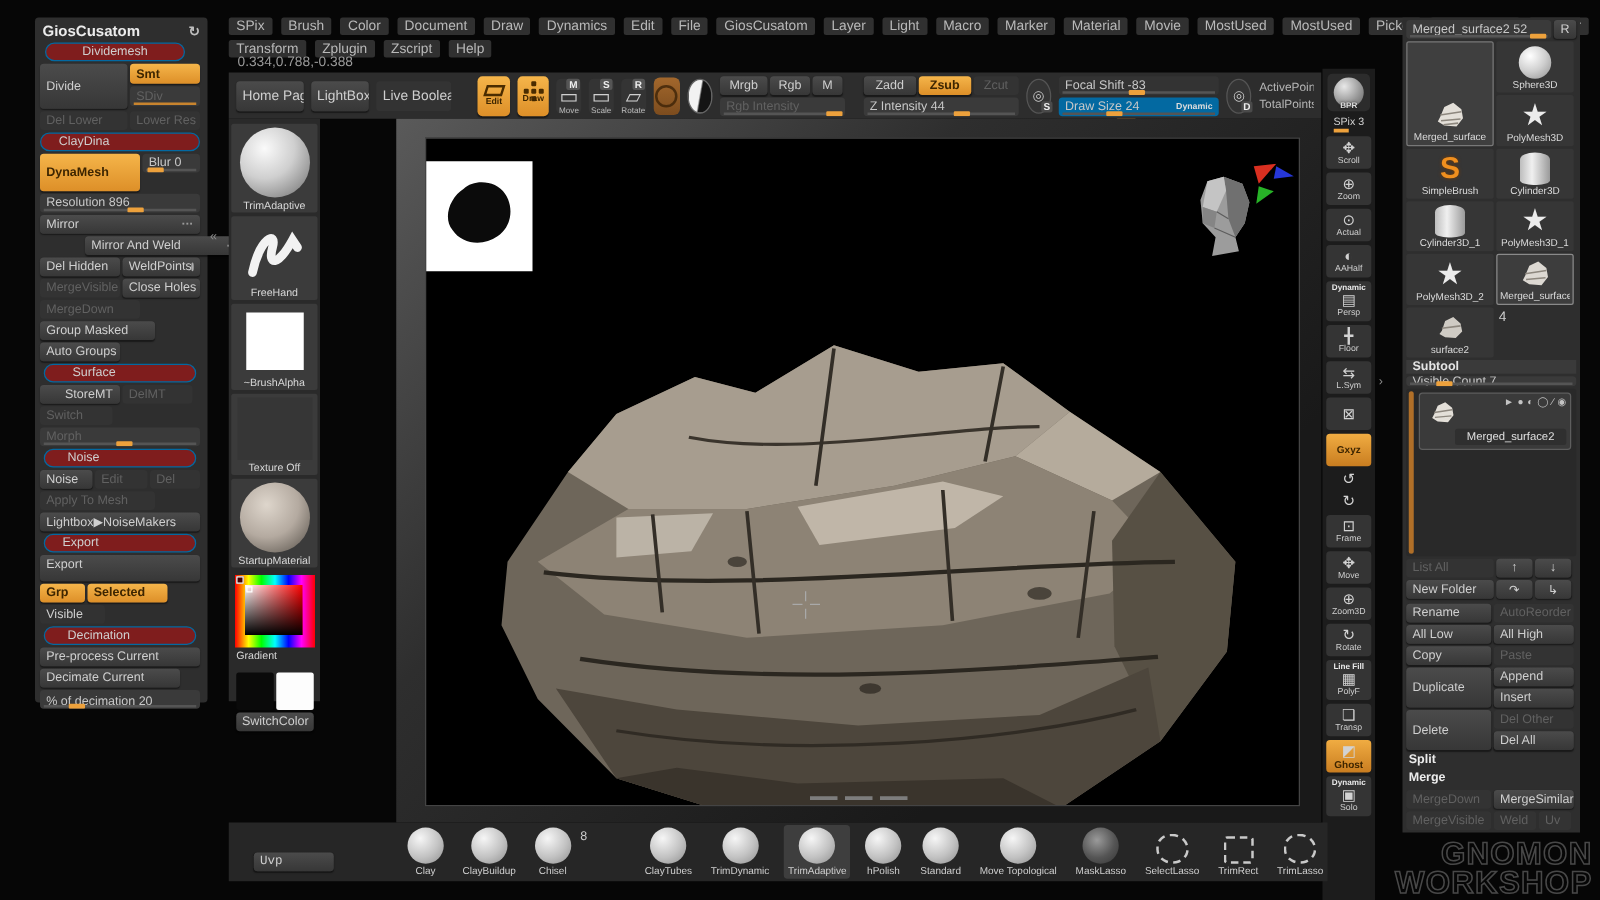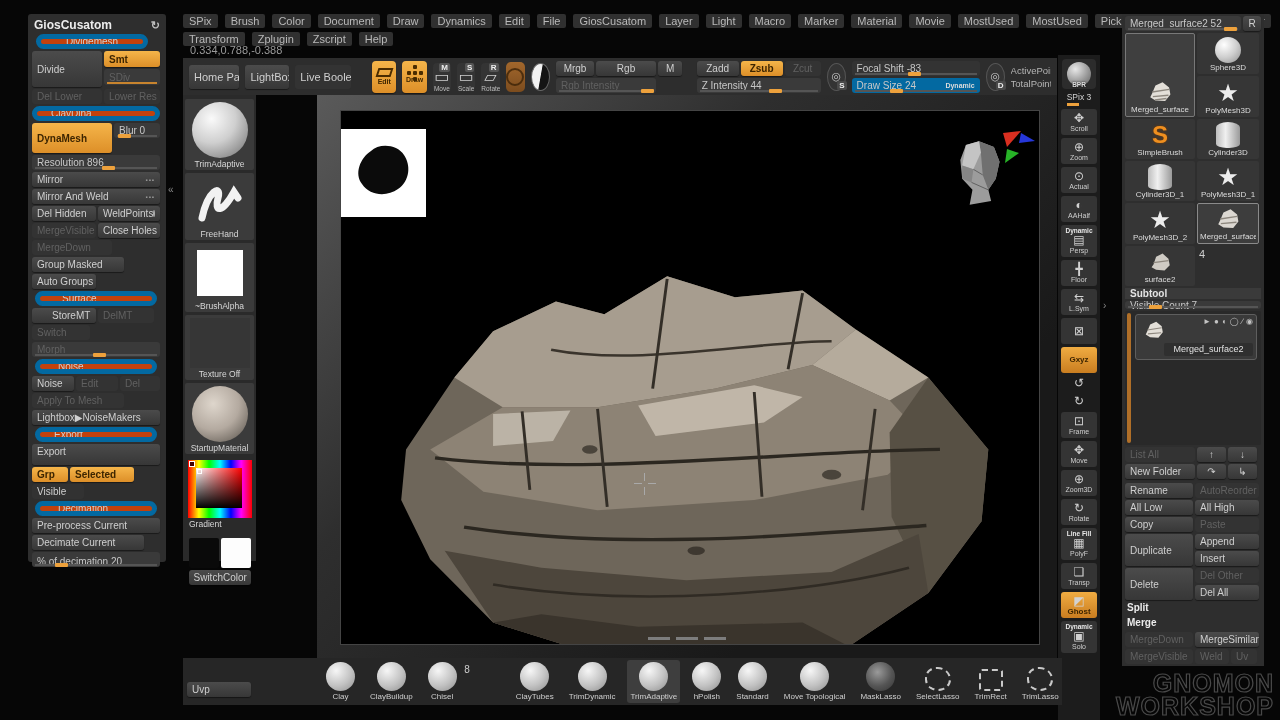--- a/index.html
+++ b/index.html
@@ -5,21 +5,21 @@
   *{margin:0;padding:0;box-sizing:border-box;font-family:"Liberation Sans",sans-serif;}
   html,body{width:1280px;height:720px;background:#000;overflow:hidden;}
   #stage{position:absolute;inset:0;width:1280px;height:720px;background:#060606;color:#c0c0c0;}
 
   
   .btn{background:linear-gradient(#4b4b4b,#373737);border-radius:3px;color:#cfcfcf;font-size:10px;
        display:flex;align-items:center;padding:0 5px;height:15px;box-shadow:0 1px 1px rgba(0,0,0,.45);white-space:nowrap;overflow:hidden;}
   .btn.center{justify-content:center;}
   .btn.on{background:linear-gradient(#f5b54a,#dd8f28);color:#3d2500;font-weight:bold;}
   .btn.dim{background:#333;color:#616161;box-shadow:none;}
-  .pill{background:#c2410c;border:5px solid #0369a1;border-radius:9px;box-shadow:none;}
+  .pill{background:#7f1d1d;border:1px solid #0369a1;border-radius:9px;box-shadow:none;}
   .sld{position:relative;background:#3a3a3a;border-radius:3px;color:#c8c8c8;font-size:10px;
        display:flex;align-items:center;padding:0 5px;height:15px;white-space:nowrap;overflow:hidden;}
   .sld .track{position:absolute;left:3px;right:3px;bottom:1px;height:2px;background:#555;}
   .sld .track.full{background:#c8842e;}
   .sld .h{position:absolute;bottom:0;width:13px;height:4px;background:#eda13c;border-radius:1px;}
   .sld.dim{color:#616161;}
   .row{display:flex;gap:2px;}
 
   
   #menubar{position:absolute;left:183px;top:14px;width:900px;}
@@ -120,21 +120,21 @@
   #st-item .icons{position:absolute;top:2px;right:3px;display:flex;gap:3px;font-size:8px;color:#c4c4c4;}
   #st-item .th{position:absolute;left:6px;top:4px;width:24px;height:22px;}
   #st-item .name{position:absolute;left:28px;right:3px;bottom:3px;height:13px;background:#2f2f2f;border-radius:2px;font-size:9px;color:#e0e0e0;display:flex;align-items:center;justify-content:center;}
   .st-row{display:flex;gap:2px;}
   .arrbtn{width:29px;justify-content:center;}
   #st-actions{display:flex;flex-direction:column;gap:2px;margin-top:2px;}
   .sechdr{font-size:10px;font-weight:bold;color:#ececec;padding-left:2px;height:13px;}
 
   
   #bottombar{position:absolute;left:183px;top:658px;width:879px;height:47px;background:#262626;}
-  #uvp{position:absolute;left:4px;bottom:8px;width:64px;}
+  #uvp{position:absolute;left:20px;bottom:8px;width:64px;font-family:Liberation Mono, monospace;}
   #bbrushes{position:absolute;left:140px;top:2px;display:flex;align-items:flex-end;gap:9px;}
   .bb{position:relative;display:flex;flex-direction:column;align-items:center;gap:1px;padding:2px 3px;}
   .bb .th{width:29px;height:29px;border-radius:50%;background:radial-gradient(circle at 35% 30%,#f6f6f6,#c2c2c2 55%,#8d8d8d);}
   .bb .lab{font-size:8px;color:#cfcfcf;white-space:nowrap;}
   .bb .badge{position:absolute;right:-10px;top:4px;font-size:10px;color:#ccc;}
   .bb.sel{background:#3e3e3e;border-radius:3px;}
   .bb.sp{margin-left:44px;}
   .bb.mask .th{background:radial-gradient(circle at 40% 35%,#9a9a9a,#555 55%,#333);}
   .bb.lasso .th{background:transparent;border:2px dashed #c9c9c9;border-radius:46% 54% 50% 50%;width:26px;height:24px;}
   .bb.rect .th{background:transparent;border:2px dashed #c9c9c9;border-radius:3px;width:24px;height:22px;}
@@ -214,21 +214,21 @@
       </div>
       <div class="sld" style="width:128px;">
           <span>Resolution 896</span>
           <i class="track"></i>
           <i class="h" style="left:55%;"></i>
         </div>
       <div class="btn" style="width:128px;">
           <span>Mirror</span>
           <span class="mini-ic">▪▪▪</span>
         </div>
-      <div class="btn" style="width:128px;">
+      <div class="btn" style="width:128px;margin-left:36px;">
           <span>Mirror And Weld</span>
           <span class="mini-ic">▪▪▪</span>
         </div>
       <div class="row">
         <div class="btn" style="width:64px;">Del Hidden</div>
         <div class="btn" style="width:62px;">
             <span>WeldPoints</span>
             <span class="radio"></span>
           </div>
       </div>
@@ -348,21 +348,21 @@
         <span class="corner">R</span>
         <span class="under">Rotate</span>
       </div>
     <div class="matswatch">
         <div class="c"></div>
       </div>
     <div class="mrgbball"></div>
     <div class="tcol">
       <div class="row">
         <div class="btn center" style="width:38px;">Mrgb</div>
-        <div class="btn center" style="width:60px;">Rgb</div>
+        <div class="btn center" style="width:32px;">Rgb</div>
         <div class="btn center" style="width:24px;">M</div>
       </div>
       <div class="sld dim" style="width:100px;">
           <span>Rgb Intensity</span>
           <i class="track"></i>
           <i class="h" style="right:2px;"></i>
         </div>
     </div>
     <div style="width:4px;"></div>
     <div class="tcol">

